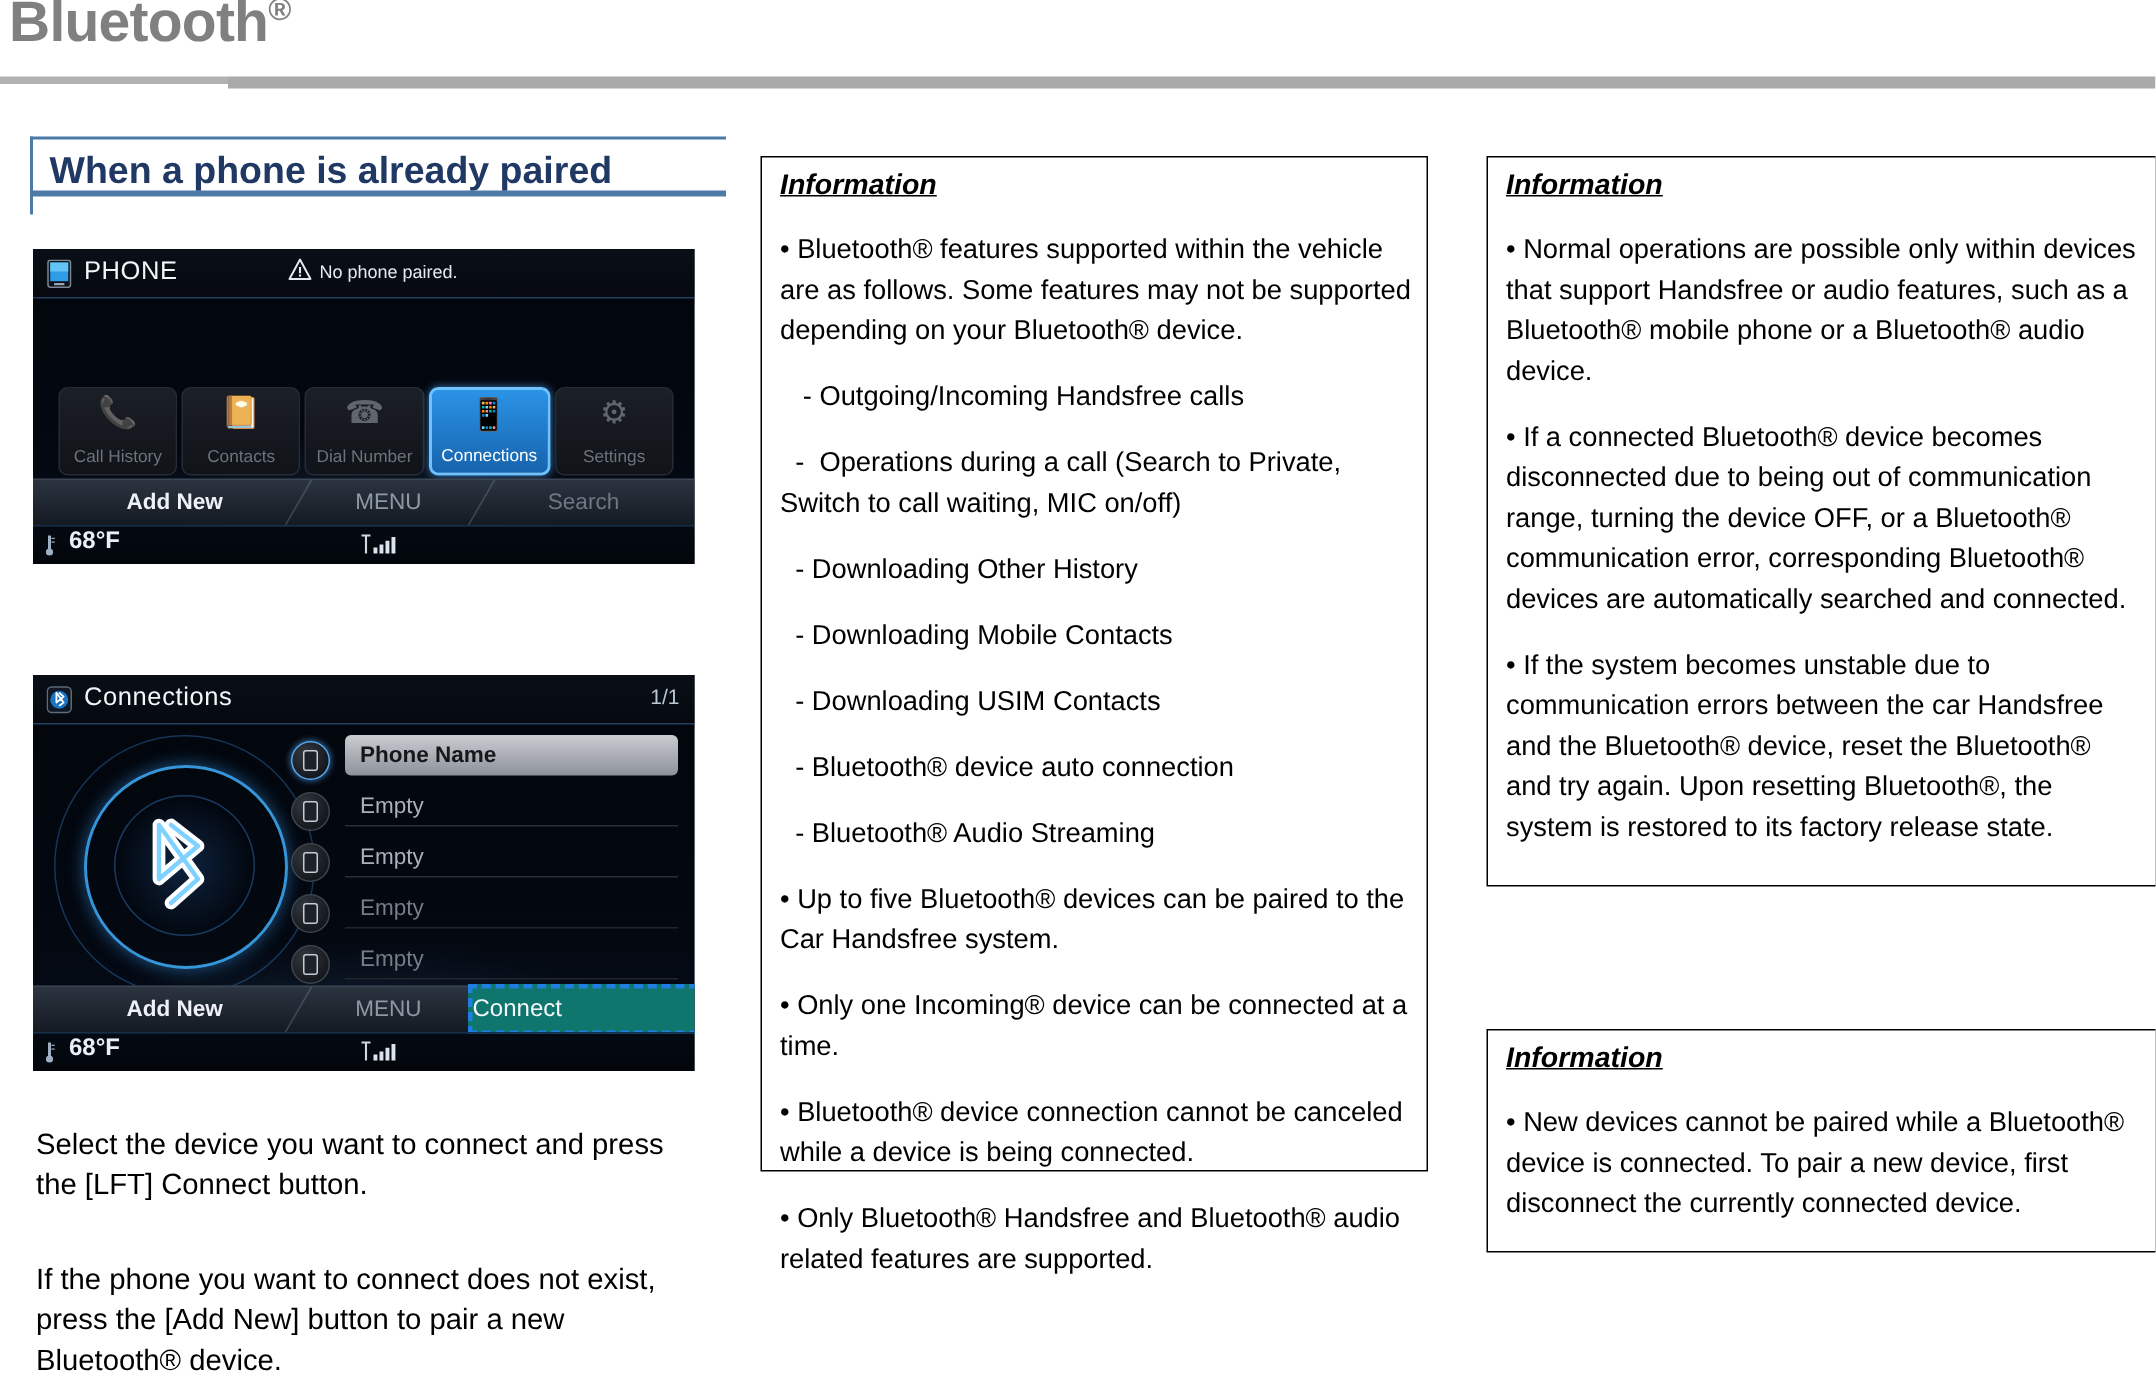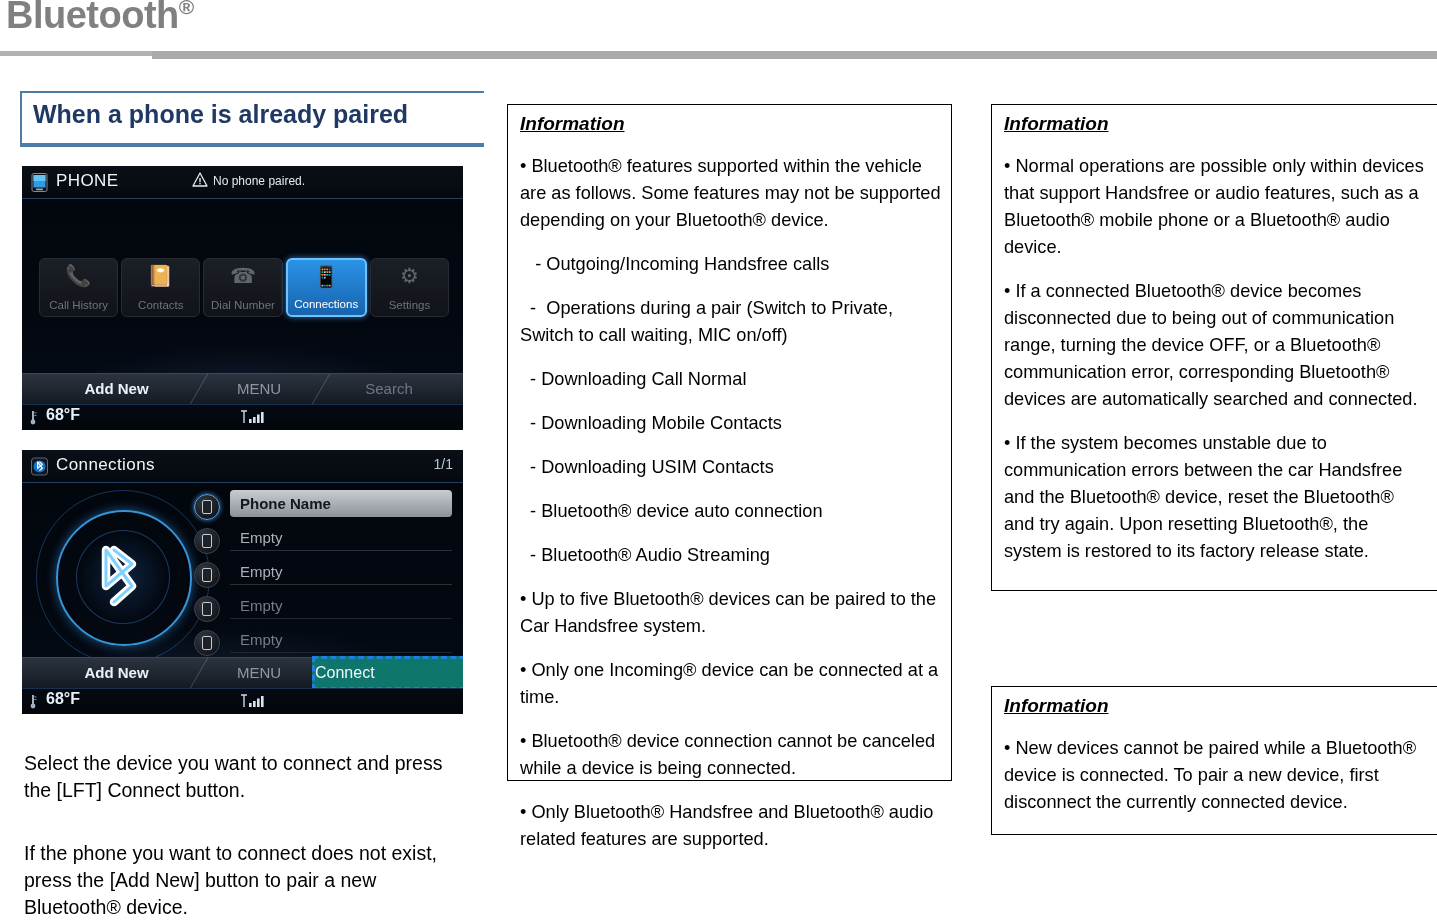--- a/index.html
+++ b/index.html
@@ -47,21 +47,21 @@
     height: 8px;
     background: #aaaaaa;
   }
 
   
   #section-heading-wrap {
     position: absolute;
     left: 20px;
     top: 91px;
     width: 464px;
-    height: 56px;
+    height: 40px;
   }
   #section-rule-top {
     position: absolute;
     left: 0; top: 0;
     width: 464px; height: 2px;
     background: #4e7aa7;
   }
   #section-rule-left {
     position: absolute;
     left: 0; top: 0;
@@ -85,21 +85,21 @@
   }
 
   
   .hmi {
     position: absolute;
     background: #000208;
     overflow: hidden;
     font-family: "Liberation Sans", sans-serif;
     color: #e8eef5;
   }
-  #hmi-phone { left: 22px; top: 166px; width: 441px; height: 264px; }
+  #hmi-phone { left: 22px; top: 166px; width: 441px; height: 210px; }
   #hmi-connections { left: 22px; top: 450px; width: 441px; height: 264px; }
 
   .hmi-body {
     position: absolute;
     left: 0; right: 0;
     top: 0; bottom: 0;
     background:
       radial-gradient(ellipse 300px 120px at 50% 100%, rgba(40,66,102,0.55) 0%, rgba(5,10,20,0) 72%),
       linear-gradient(180deg, #02060c 0%, #03070f 55%, #050d18 100%);
   }
@@ -532,22 +532,22 @@
 </div>
 
 <div class="body-para" id="para-1">Select the device you want to connect and press the [LFT] Connect button.</div>
 <div class="body-para" id="para-2">If the phone you want to connect does not exist, press the [Add New] button to pair a new Bluetooth® device.</div>
 
 <div class="info-box" id="info-box-features">
   <div class="info-title">Information</div>
   <div class="info-lines">
     <div class="info-line">• Bluetooth® features supported within the vehicle are as follows. Some features may not be supported depending on your Bluetooth® device.</div>
     <div class="info-line">   - Outgoing/Incoming Handsfree calls</div>
-    <div class="info-line">  -  Operations during a pair (Switch to Private, Switch to call waiting, MIC on/off)</div>
-    <div class="info-line">  - Downloading Call Normal</div>
+    <div class="info-line">  -  Operations during a call (Search to Private, Switch to call waiting, MIC on/off)</div>
+    <div class="info-line">  - Downloading Other History</div>
     <div class="info-line">  - Downloading Mobile Contacts</div>
     <div class="info-line">  - Downloading USIM Contacts</div>
     <div class="info-line">  - Bluetooth® device auto connection</div>
     <div class="info-line">  - Bluetooth® Audio Streaming</div>
     <div class="info-line">• Up to five Bluetooth® devices can be paired to the Car Handsfree system.</div>
     <div class="info-line">• Only one Incoming® device can be connected at a time.</div>
     <div class="info-line">• Bluetooth® device connection cannot be canceled while a device is being connected.</div>
     <div class="info-line">• Only Bluetooth® Handsfree and Bluetooth® audio related features are supported.</div>
   </div>
 </div>

